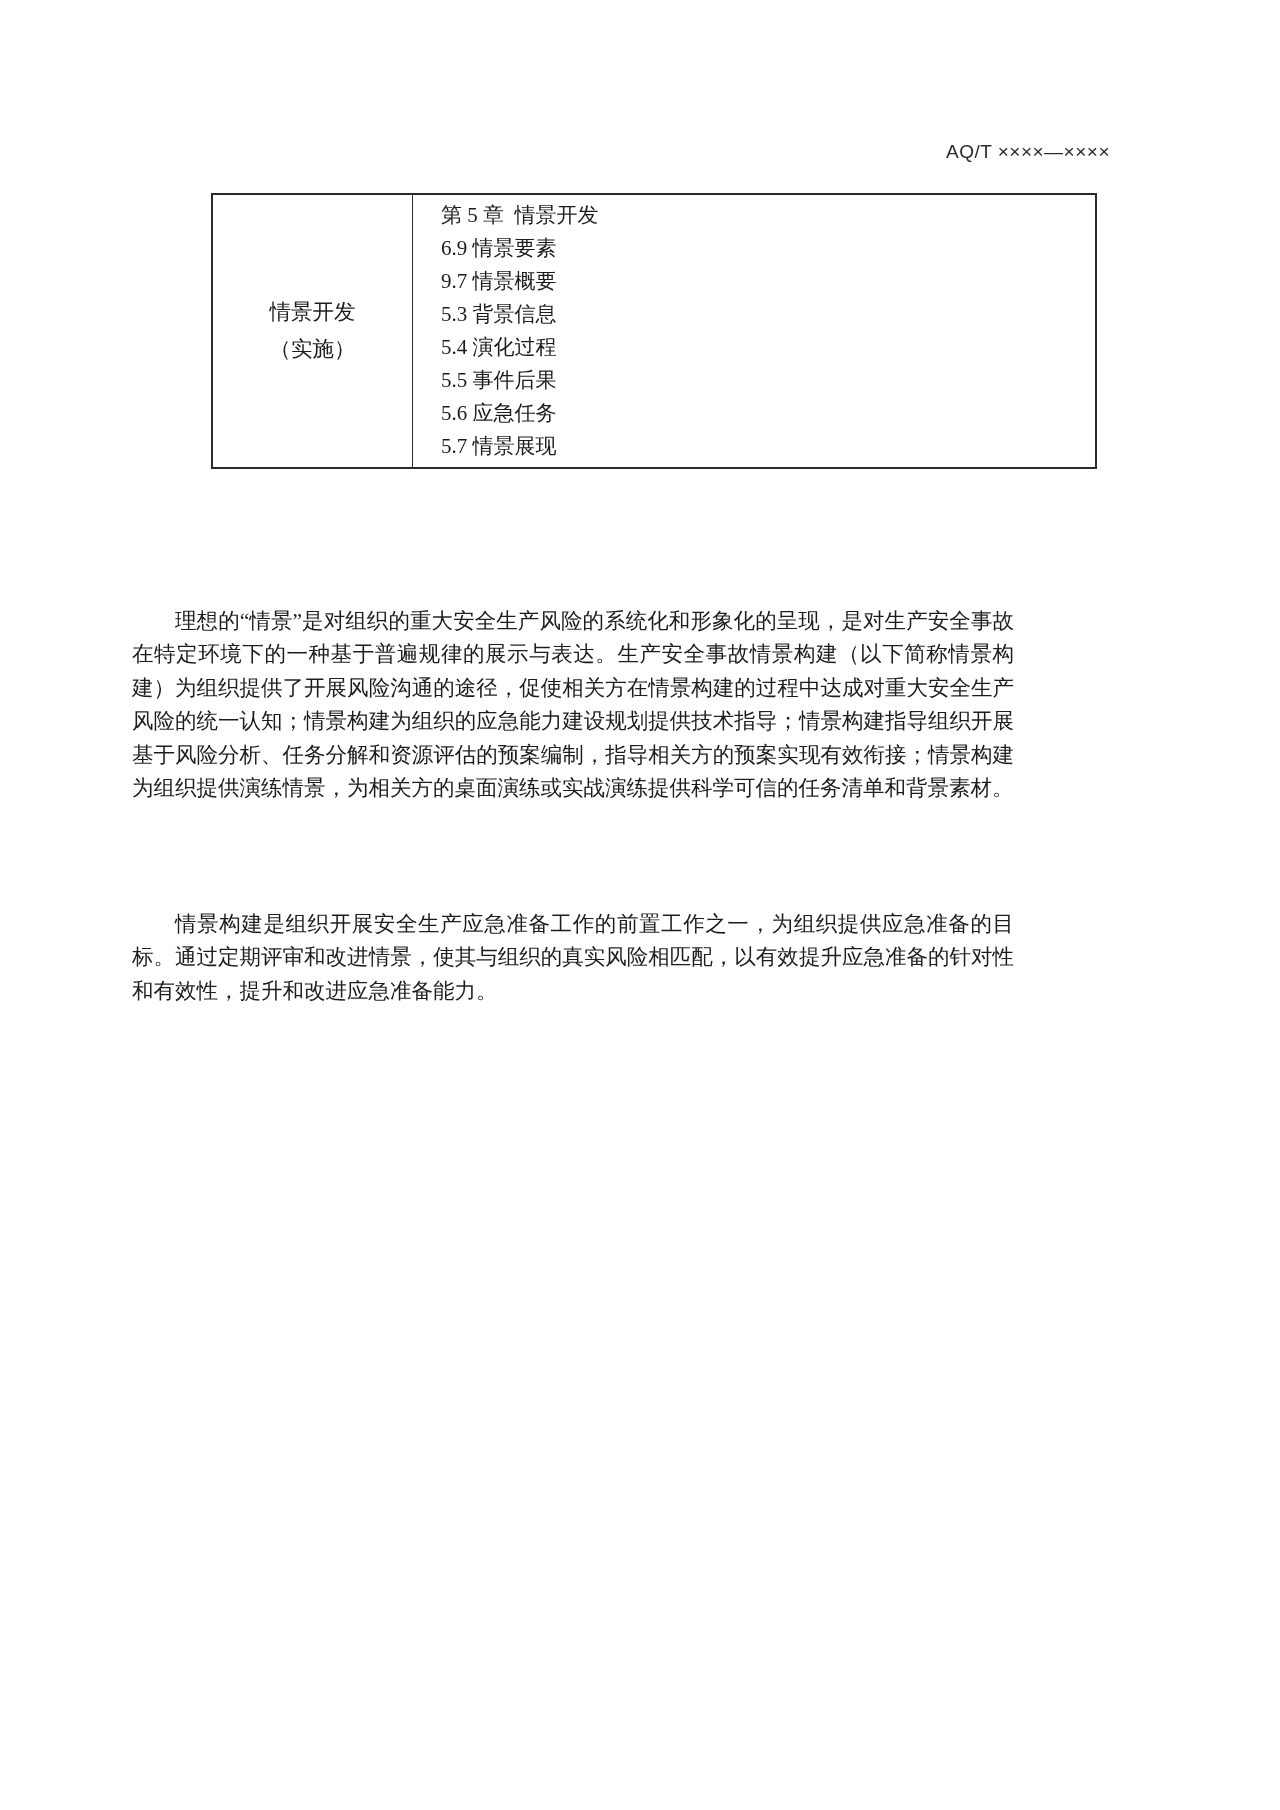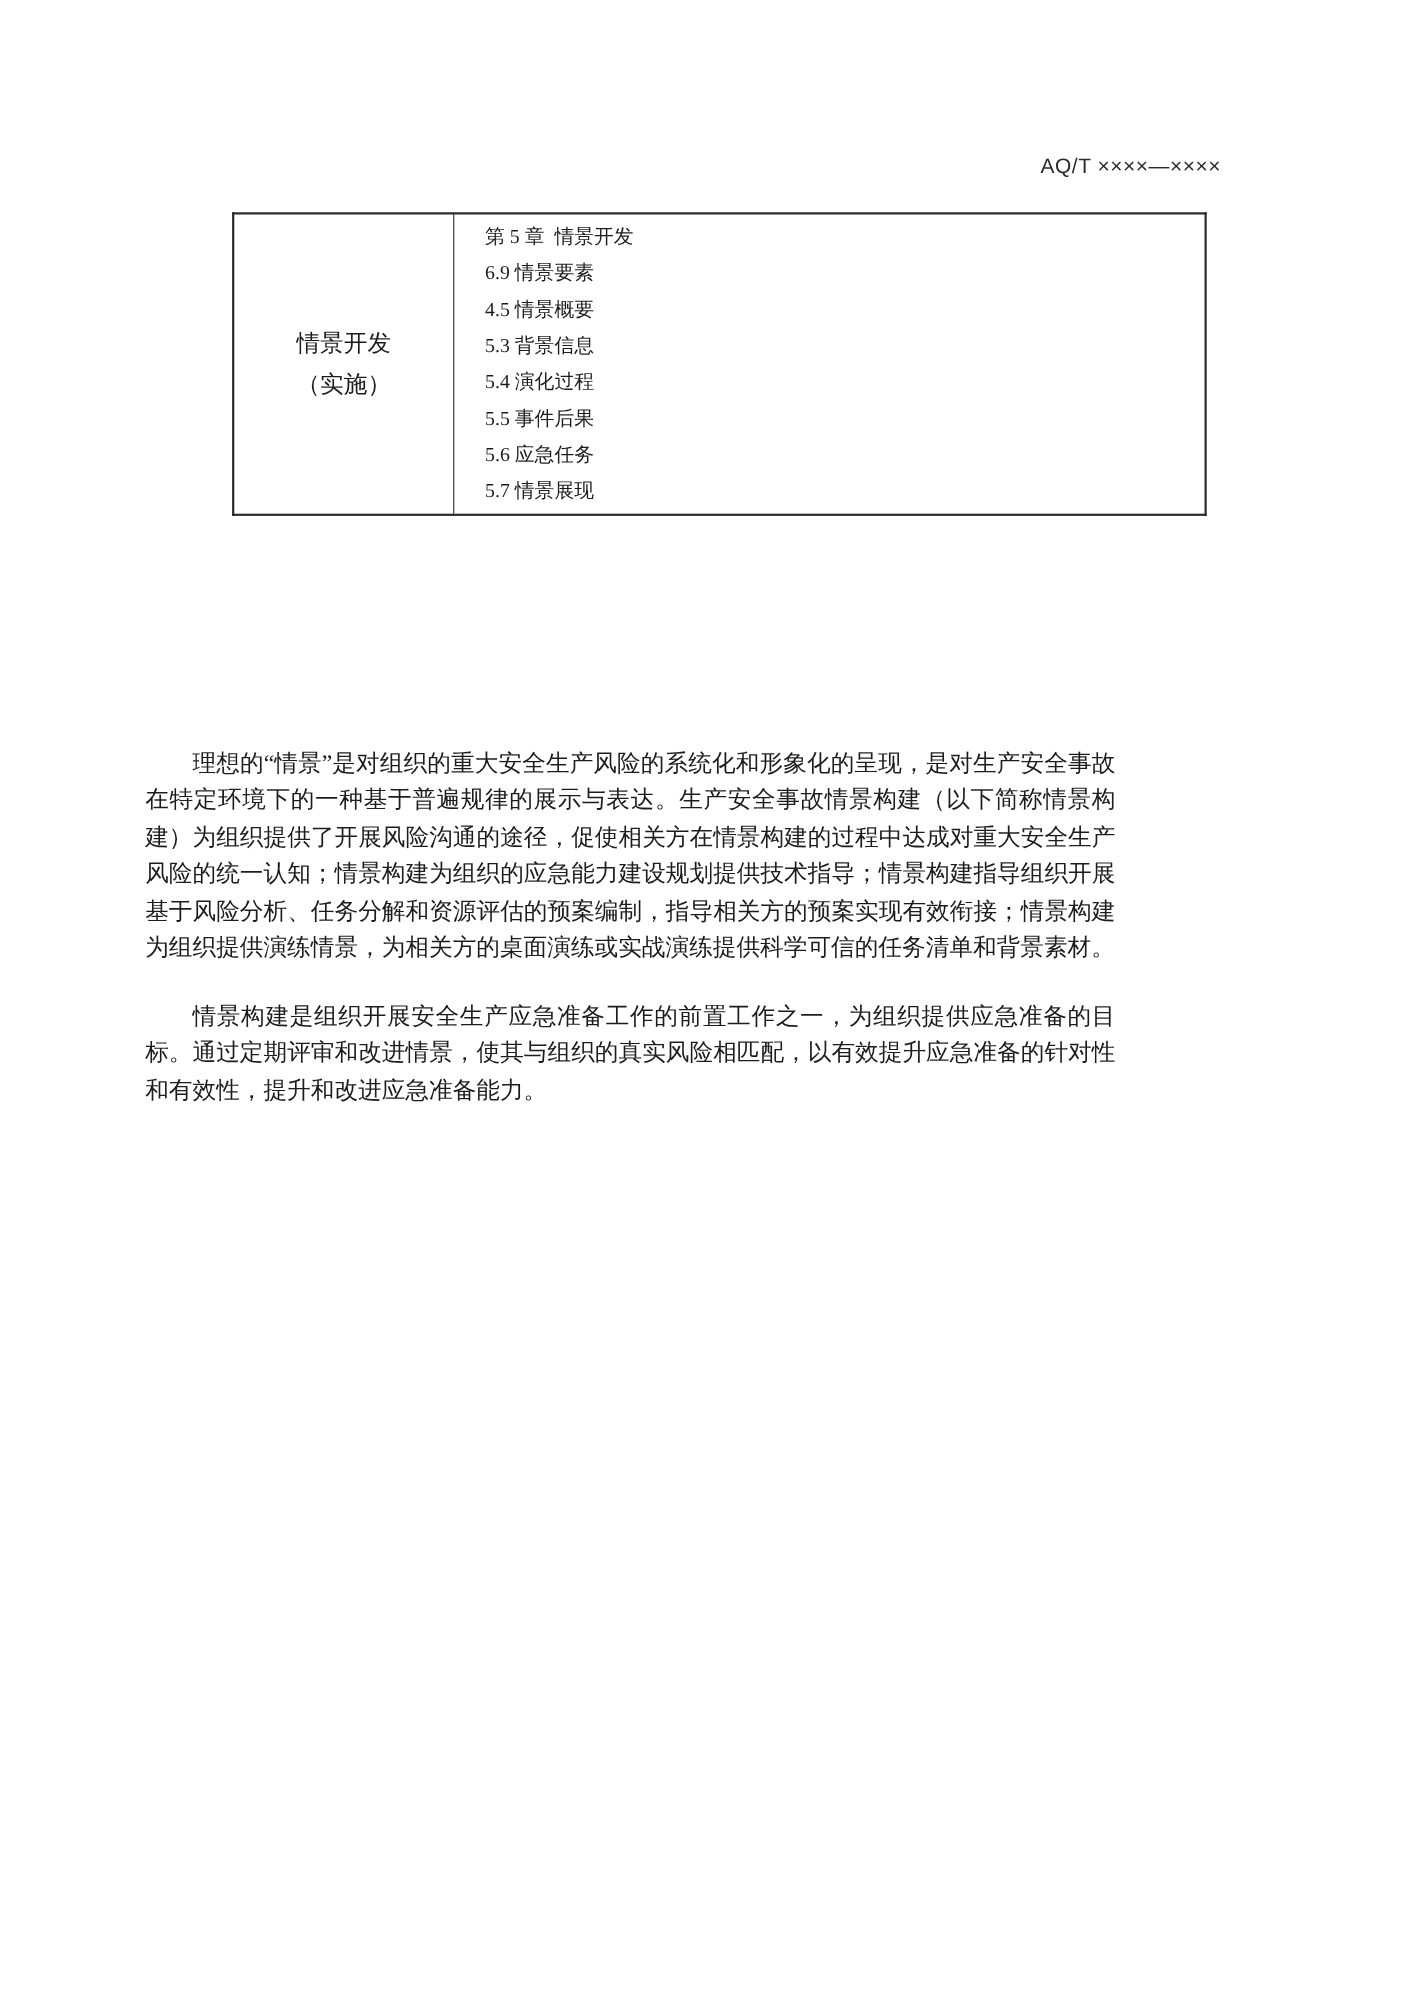--- a/index.html
+++ b/index.html
@@ -43,42 +43,42 @@
   td.stage-cell {
     width: 199px;
     text-align: center;
     vertical-align: middle;
     font-size: 21.5px;
     line-height: 37px;
     padding: 0;
   }
   td.chapter-cell {
     vertical-align: middle;
-    font-size: 18px;
+    font-size: 21px;
     padding: 4px 10px 4px 28px;
   }
   .chapter-line {
     line-height: 33px;
     white-space: pre;
   }
   tr.row-1 { height: 269px; }
   tr.row-2 { height: 70px; }
   tr.row-3 { height: 67px; }
   .para {
     position: absolute;
     left: 132px;
     width: 882px;
     margin: 0;
     font-size: 21.5px;
     line-height: 33.4px;
     text-align: justify;
     text-indent: 2em;
     color: #1c1c1c;
   }
-  .para-1 { top: 678px; }
+  .para-1 { top: 605px; }
   .para-2 { top: 908px; }
   .page-number {
     position: absolute;
     top: 1690px;
     right: 118px;
     font-family: "Liberation Sans", sans-serif;
     font-size: 18px;
     color: #222222;
   }
 </style>
@@ -92,21 +92,21 @@
   <table class="mapping-table">
     <tbody>
       <tr class="row-1">
         <td class="stage-cell">
           <div>情景开发</div>
           <div>（实施）</div>
         </td>
         <td class="chapter-cell">
           <div class="chapter-line">第 5 章  情景开发</div>
           <div class="chapter-line">6.9 情景要素</div>
-          <div class="chapter-line">4.5 情景概要</div>
+          <div class="chapter-line">9.7 情景概要</div>
           <div class="chapter-line">5.3 背景信息</div>
           <div class="chapter-line">5.4 演化过程</div>
           <div class="chapter-line">5.5 事件后果</div>
           <div class="chapter-line">5.6 应急任务</div>
           <div class="chapter-line">5.7 情景展现</div>
         </td>
       </tr>
     </tbody>
   </table>
 

